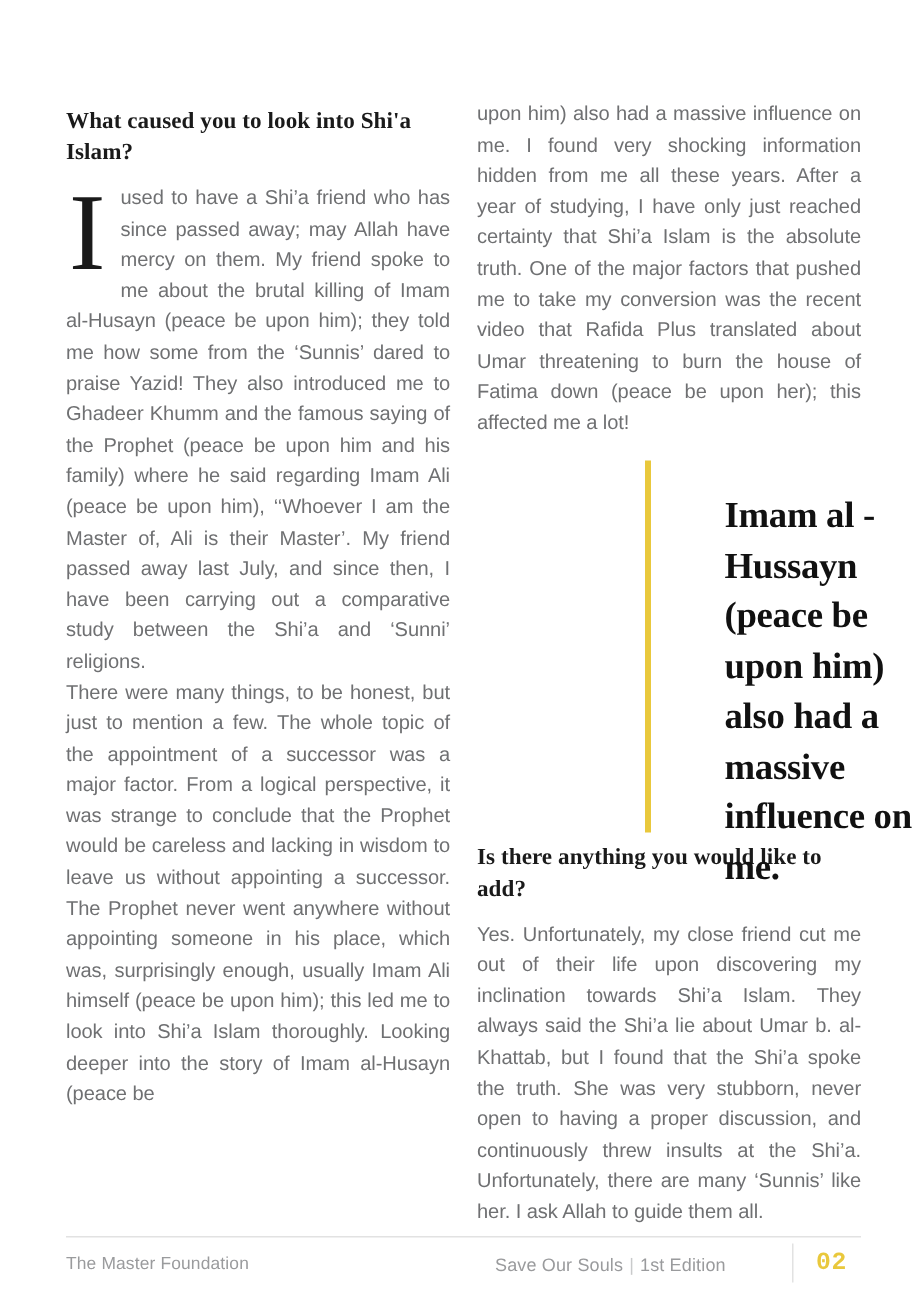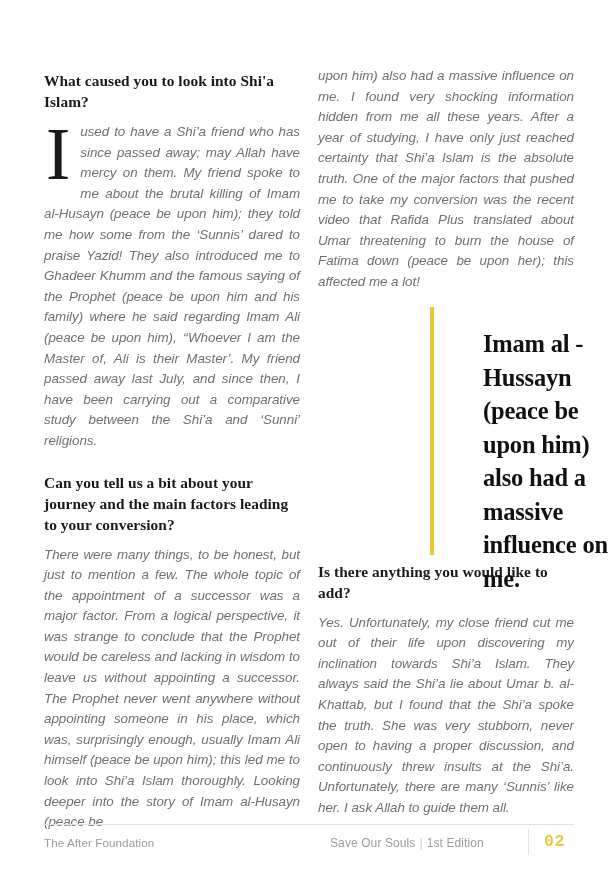--- a/index.html
+++ b/index.html
@@ -41,21 +41,20 @@
 
   
   .body{
     font-size:13.4px;
     line-height:20.6px;
     color:#6f7072;
     text-align:justify;
     text-justify:inter-word;
     margin:0;
     letter-spacing:-0.05px;
-    font-style:italic;
   }
 
   
   .dropcap-wrap{ position:relative; }
   .dropcap{
     float:left;
     font-family:"Liberation Serif", serif;
     font-size:73px;
     line-height:62px;
     color:#1a1a1a;
@@ -150,21 +149,20 @@
 
   <div class="col-left">
 
     <h2 class="qhead">What caused you to look into Shi'a Islam?</h2>
 
     <div class="dropcap-wrap">
       <span class="dropcap">I</span>
       <p class="body">used to have a Shi’a friend who has since passed away; may Allah have mercy on them. My friend spoke to me about the brutal killing of Imam al-Husayn (peace be upon him); they told me how some from the ‘Sunnis’ dared to praise Yazid! They also introduced me to Ghadeer Khumm and the famous saying of the Prophet (peace be upon him and his family) where he said regarding Imam Ali (peace be upon him), ‘‘Whoever I am the Master of, Ali is their Master’. My friend passed away last July, and since then, I have been carrying out a comparative study between the Shi’a and ‘Sunni’ religions.</p>
     </div>
 
-    <h2 class="qhead sp">Can you tell us a bit about your journey and the main factors leading to your conversion?</h2>
 
     <p class="body">There were many things, to be honest, but just to mention a few. The whole topic of the appointment of a successor was a major factor. From a logical perspective, it was strange to conclude that the Prophet would be careless and lacking in wisdom to leave us without appointing a successor. The Prophet never went anywhere without appointing someone in his place, which was, surprisingly enough, usually Imam Ali himself (peace be upon him); this led me to look into Shi’a Islam thoroughly. Looking deeper into the story of  Imam al-Husayn (peace be</p>
   </div>
 
   <div class="col-right">
 
     <p class="body">upon him) also had a massive influence on me. I found very shocking information hidden from me all these years. After a year of studying, I have only just reached certainty that Shi’a Islam is the absolute truth. One of the major factors that pushed me to take my conversion was the recent video that Rafida Plus translated about Umar threatening to burn the house of Fatima down (peace be upon her); this affected me a lot!</p>
 
     <div class="split">
       <div class="qbar"></div>
@@ -172,21 +170,21 @@
     </div>
 
     <h2 class="qhead">Is there anything you would like to add?</h2>
 
     <p class="body">Yes. Unfortunately, my close friend cut me out of their life upon discovering my inclination towards Shi’a Islam. They always said the Shi’a lie about Umar b. al-Khattab, but I found that the Shi’a spoke the truth. She was very stubborn, never open to having a proper discussion, and continuously threw insults at the Shi’a. Unfortunately, there are many ‘Sunnis’ like her. I ask Allah to guide them all.</p>
   </div>
 
   <div class="footer">
     <div class="frule"></div>
 
-    <div class="fleft">The After Foundation</div>
+    <div class="fleft">The Master Foundation</div>
 
     <div class="fcenter">
       <span>Save Our Souls</span><span class="fsep">|</span><span>1st Edition</span>
     </div>
 
     <div class="fdivider"></div>
 
     <div class="fpage">02</div>
   </div>
 

